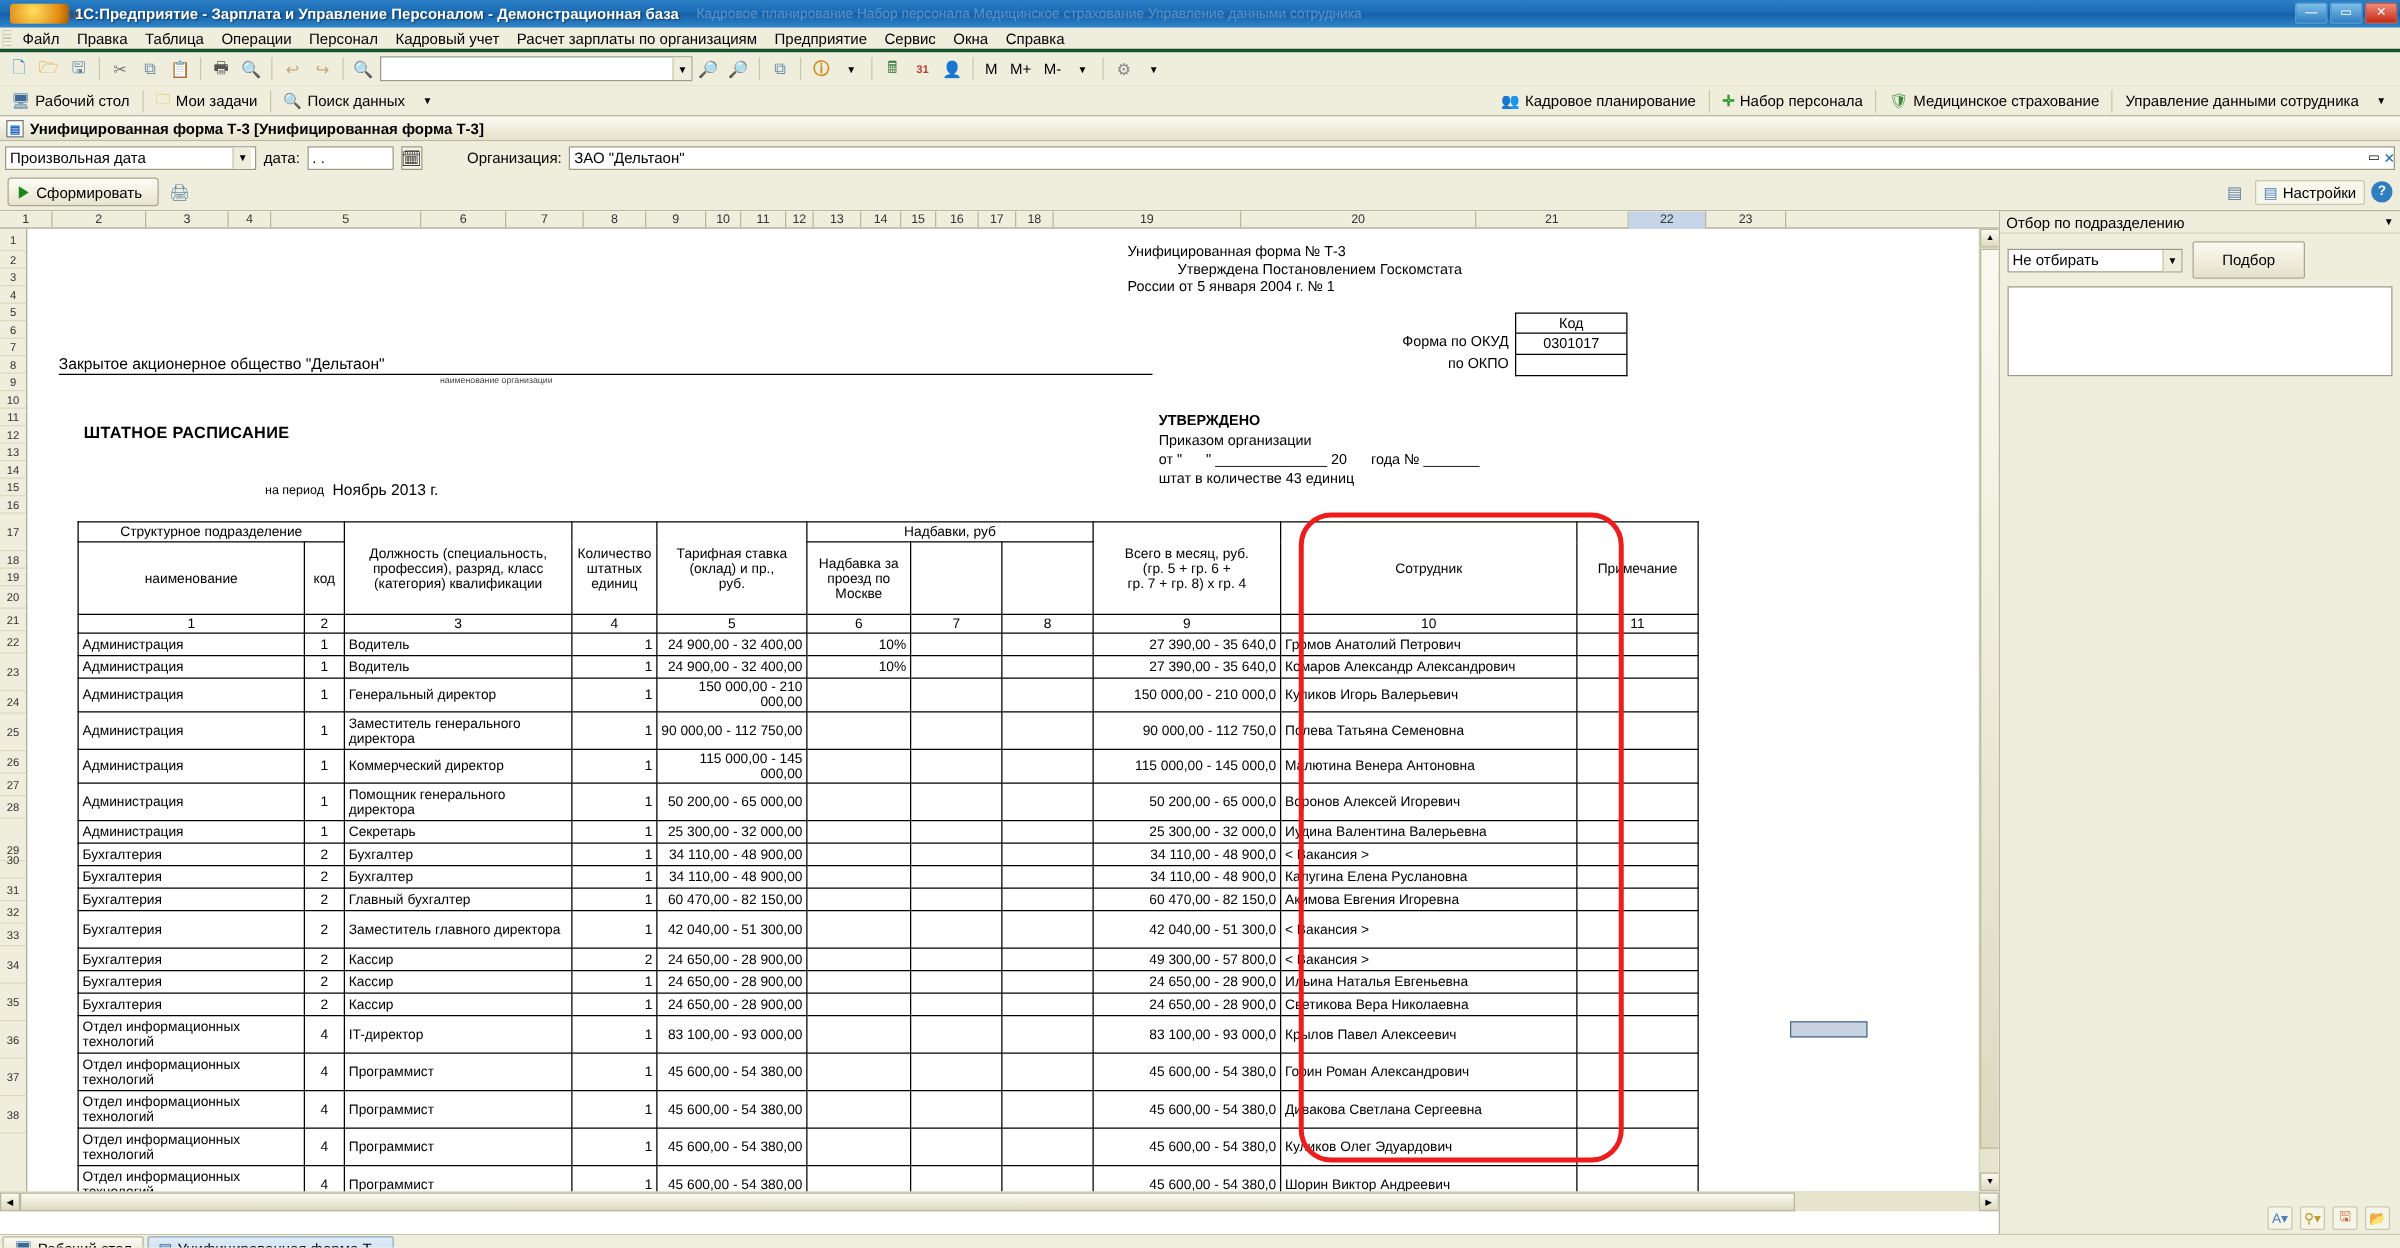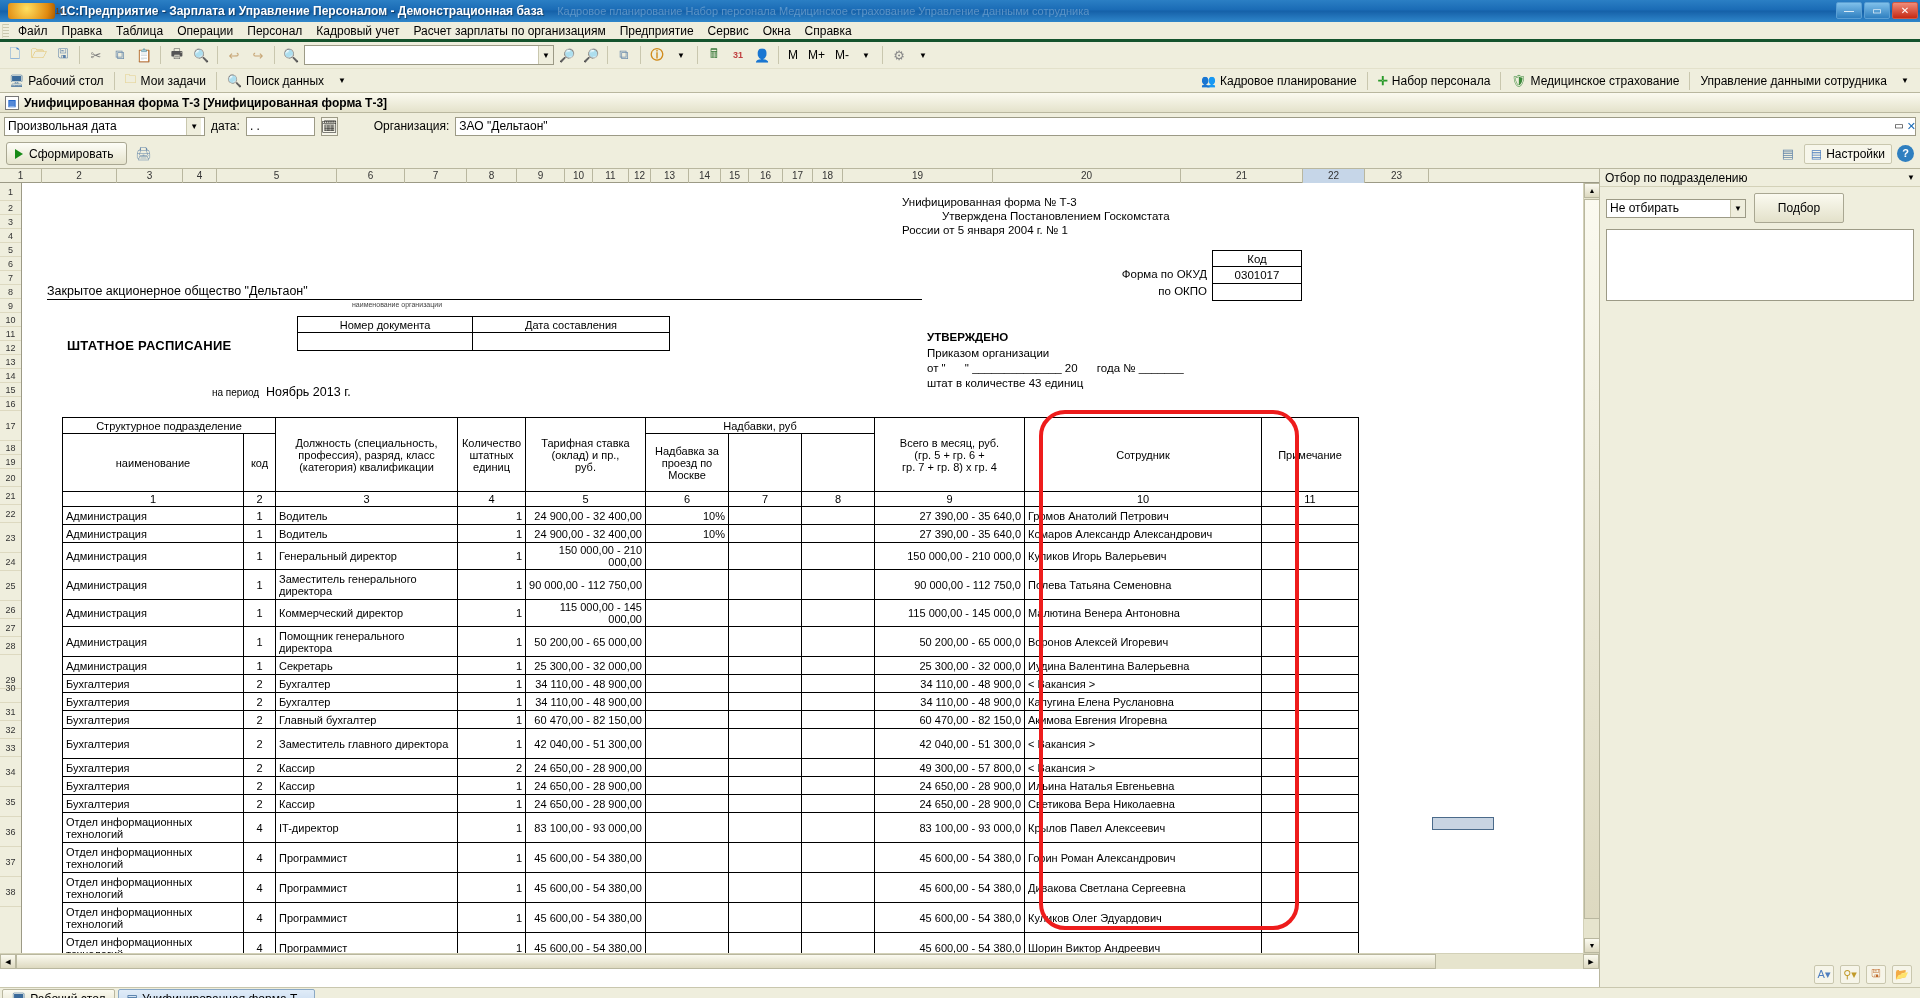--- a/index.html
+++ b/index.html
@@ -465,32 +465,20 @@
           <div class="blk" style="left:1190px;top:67px;width:90px;text-align:center;border:1px solid #000;height:17px;line-height:16px">Код</div>
           <div class="blk" style="left:1075px;top:85px;text-align:right;width:110px">Форма по ОКУД</div>
           <div class="blk" style="left:1190px;top:84px;width:90px;text-align:center;border:1px solid #000;border-top:none;height:17px;line-height:16px">0301017</div>
           <div class="blk" style="left:1075px;top:102px;text-align:right;width:110px">по ОКПО</div>
           <div class="blk" style="left:1190px;top:101px;width:90px;text-align:center;border:1px solid #000;border-top:none;height:17px;line-height:16px"></div>
 
           <div class="blk u-line" style="left:25px;top:101px;width:875px;font-size:12.5px;padding-bottom:1px">Закрытое акционерное общество "Дельтаон"</div>
           <div class="blk small" style="left:330px;top:118px">наименование организации</div>
 
           <div class="blk bold" style="left:45px;top:155px;font-size:13px;letter-spacing:.3px">ШТАТНОЕ РАСПИСАНИЕ</div>
-          <table class="docnumbox" style="left:275px;top:133px">
-            <tbody>
-                <tr>
-              <td style="width:175px">Номер документа</td>
-              <td style="width:197px">Дата составления</td>
-            </tr>
-            <tr>
-              <td style="height:18px"></td>
-              <td style="height:18px"></td>
-            </tr>
-          </tbody>
-            </table>
 
           <div class="blk" style="left:190px;top:204px;font-size:10px">на период</div>
           <div class="blk" style="left:244px;top:202px;font-size:12.5px">Ноябрь 2013 г.</div>
 
           <div class="blk bold" style="left:905px;top:148px">УТВЕРЖДЕНО</div>
           <div class="blk" style="left:905px;top:164px">Приказом организации</div>
           <div class="blk" style="left:905px;top:179px">от "      " ______________ 20      года № _______</div>
           <div class="blk" style="left:905px;top:194px">штат в количестве 43 единиц</div>
 
           <table class="t3" style="left:40px;top:234px" id="staff-table">

